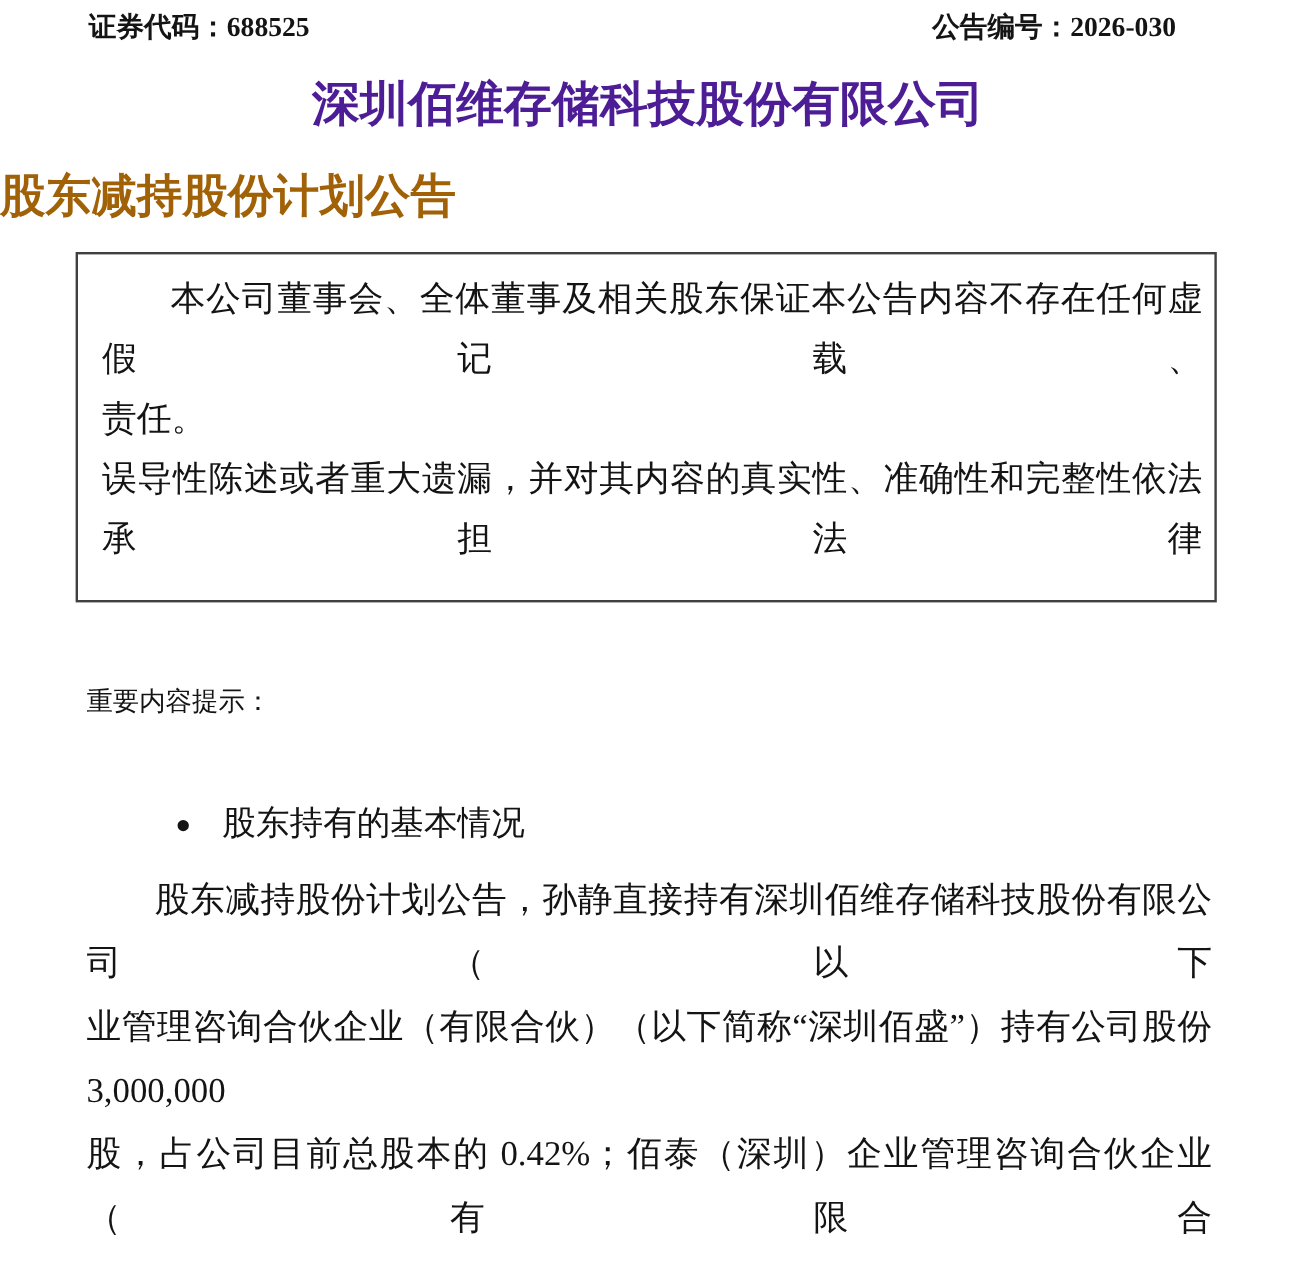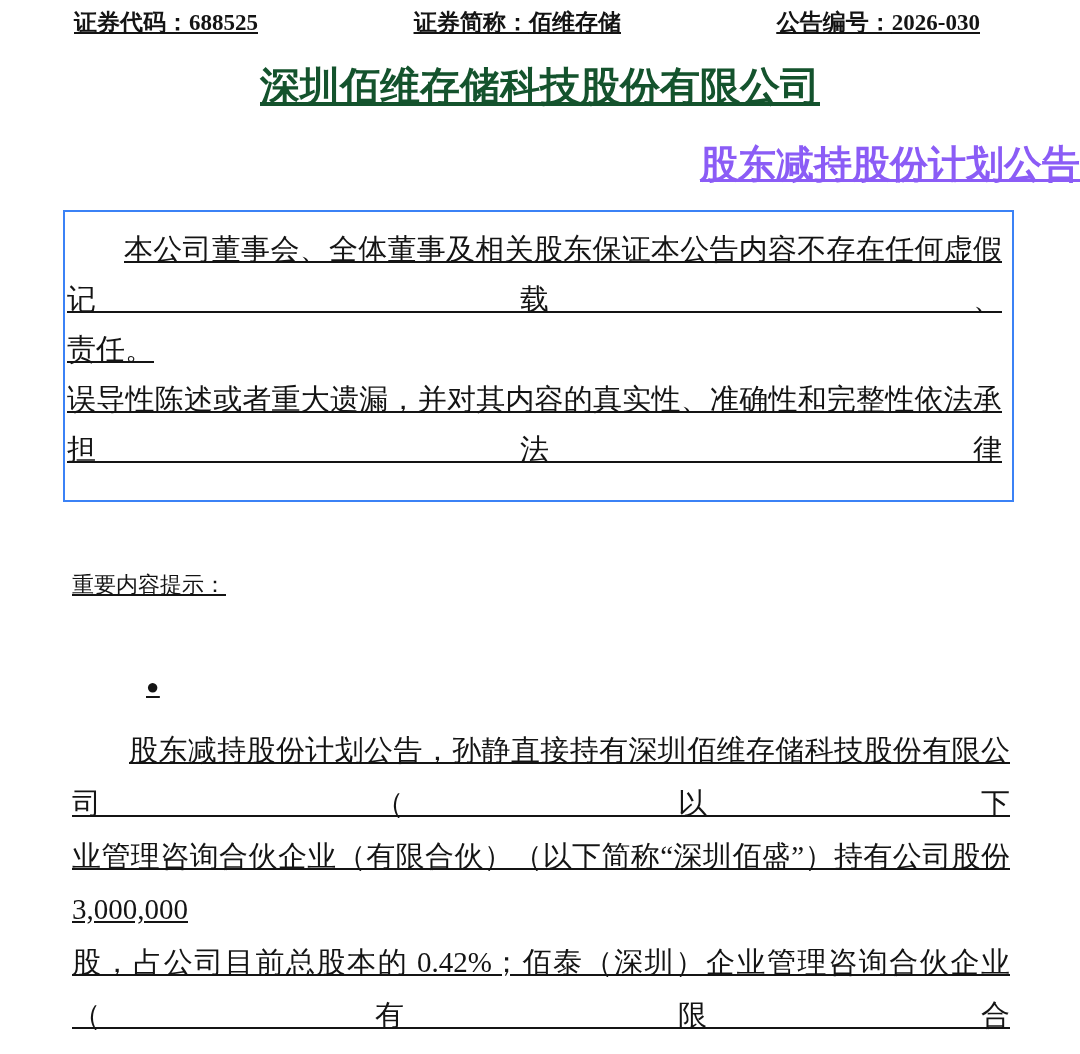--- a/index.html
+++ b/index.html
@@ -1,15 +1,15 @@
 <!DOCTYPE html>
 <html><head>
 <meta charset="utf-8">
 <style>
-  * { margin:0; padding:0; box-sizing:border-box;text-decoration:underline; }
+  * { margin:0; padding:0; box-sizing:border-box; }
   html,body { width:1080px; height:1054px; }
   body {
     background:#ffffff;
     color:#141414;
     font-family:"Liberation Serif","DejaVu Serif",serif;
     overflow:hidden;
   }
   .page { width:1080px; height:1054px; position:relative; }
 
   
@@ -20,39 +20,39 @@
     font-size:23px;
     font-weight:bold;
     line-height:30px;
     white-space:nowrap;
   }
 
   
   .title {
     margin-top:24px;
     text-align:center;
-    color:#14532d;
+    color:#4c1d95;
     font-size:40px;
     font-weight:bold;
     line-height:50px;
   }
   .subtitle {
     margin-top:28px;
-    text-align:right;
-    color:#8b5cf6;
+    text-align:left;
+    color:#a16207;
     font-size:38px;
     font-weight:bold;
     line-height:48px;
   }
 
   
   .disclaimer-box {
     margin:22px 66px 0 63px;
-    border:2px solid #3b82f6;
-    padding:12px 10px 26px 2px;
+    border:2px solid #404040;
+    padding:12px 10px 26px 20px;
     font-size:29px;
   }
   .dline {
     line-height:50px;
     text-align:justify;
     text-align-last:justify;
   }
   .dline.no-stretch { text-align-last:left; }
   .indent2 { text-indent:57px; }
 
@@ -88,37 +88,37 @@
     text-align-last:justify;
   }
 </style>
 </head>
 <body>
 
 <div class="page">
 
   <div class="header-row">
     <span><span>证券代码：</span><span>688525</span></span>
-    <span><span>证券简称：</span><span>佰维存储</span></span>
     <span><span>公告编号：</span><span>2026-030</span></span>
   </div>
 
   <div class="title">深圳佰维存储科技股份有限公司</div>
   <div class="subtitle">股东减持股份计划公告</div>
 
   <div class="disclaimer-box">
     <div class="dline indent2">本公司董事会、全体董事及相关股东保证本公告内容不存在任何虚假记载、</div>
     <div class="dline no-stretch">责任。</div>
     <div class="dline">误导性陈述或者重大遗漏，并对其内容的真实性、准确性和完整性依法承担法律</div>
   </div>
 
   <div class="important-note">重要内容提示：</div>
 
   <div class="bullet-row">
     <span class="bullet-marker">●</span>
+    <span>股东持有的基本情况</span>
   </div>
 
   <div class="body-text">
     <div class="bline indent2">股东减持股份计划公告，孙静直接持有深圳佰维存储科技股份有限公司（以下</div>
     <div class="bline">业管理咨询合伙企业（有限合伙）（以下简称“深圳佰盛”）持有公司股份 3,000,000</div>
     <div class="bline">股，占公司目前总股本的 0.42%；佰泰（深圳）企业管理咨询合伙企业（有限合</div>
 
   </div>
 
 </div>

